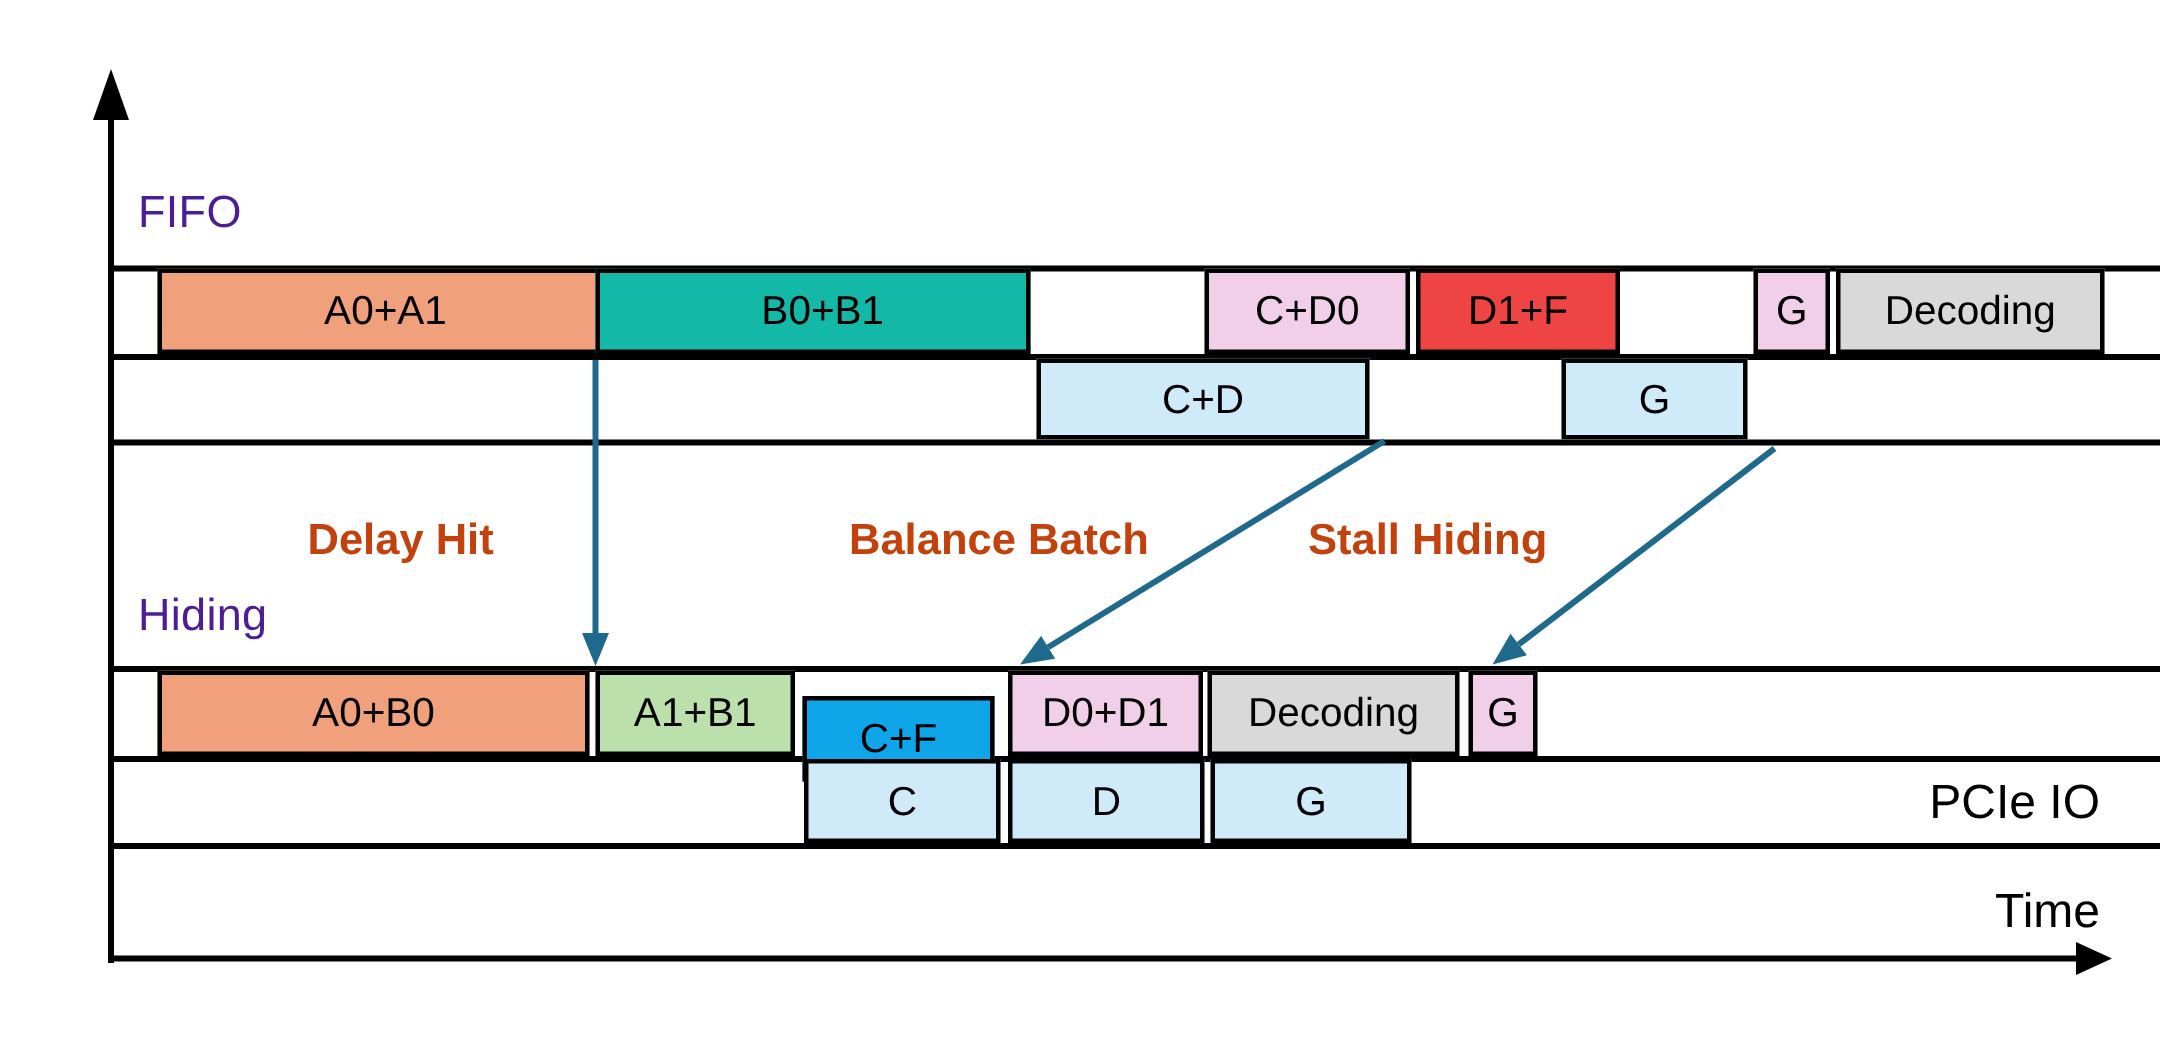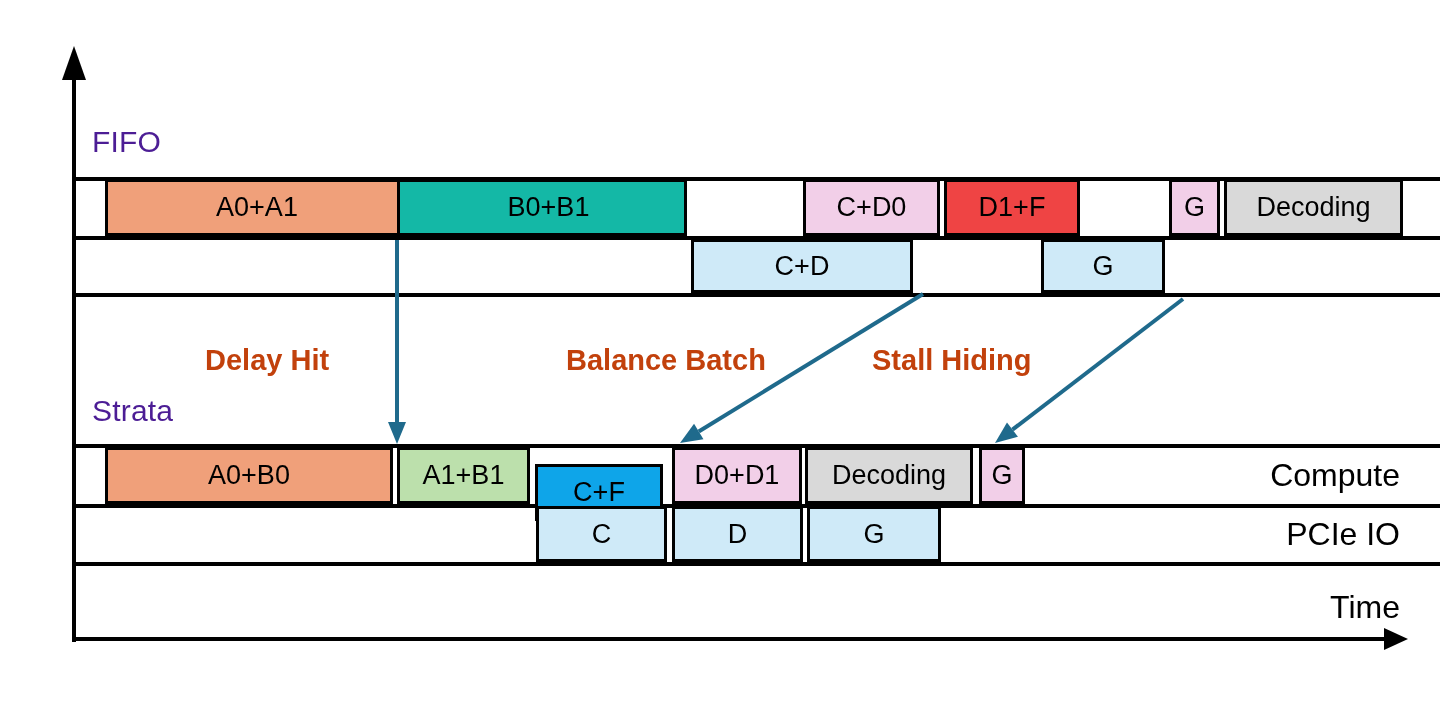--- a/index.html
+++ b/index.html
@@ -33,23 +33,22 @@
   </svg>
 
   <div class="row-line" style="top:177px;width:1364px;"></div>
   <div class="row-line" style="top:236px;width:1364px;"></div>
   <div class="row-line" style="top:293px;width:1364px;"></div>
   <div class="row-line" style="top:444px;width:1364px;"></div>
   <div class="row-line" style="top:504px;width:1364px;"></div>
   <div class="row-line" style="top:562px;width:1364px;"></div>
 
   <div class="lane-label" style="left:92px;top:127px;">FIFO</div>
-  <div class="lane-label" style="left:92px;top:396px;">Strata</div>
+  <div class="lane-label" style="left:92px;top:396px;">Hiding</div>
 
-  <div class="side-label" style="left:1040px;top:459px;width:360px;">Compute</div>
   <div class="side-label" style="left:1040px;top:518px;width:360px;">PCIe IO</div>
   <div class="side-label" style="left:1040px;top:591px;width:360px;">Time</div>
 
   <div id="blocks">
       <div class="block" style="left: 105px; top: 179px; width: 304px; height: 57px; background: rgb(240, 160, 122);">A0+A1</div>
       <div class="block" style="left: 397px; top: 179px; width: 290px; height: 57px; background: #14b8a6; padding-left: 13px;">B0+B1</div>
       <div class="block" style="left: 803px; top: 179px; width: 137px; height: 57px; background: rgb(242, 207, 232);">C+D0</div>
       <div class="block" style="left: 944px; top: 179px; width: 136px; height: 57px; background: #ef4444;">D1+F</div>
       <div class="block" style="left: 1169px; top: 179px; width: 51px; height: 57px; background: rgb(242, 207, 232);">G</div>
       <div class="block" style="left: 1224px; top: 179px; width: 179px; height: 57px; background: rgb(217, 217, 217);">Decoding</div>

